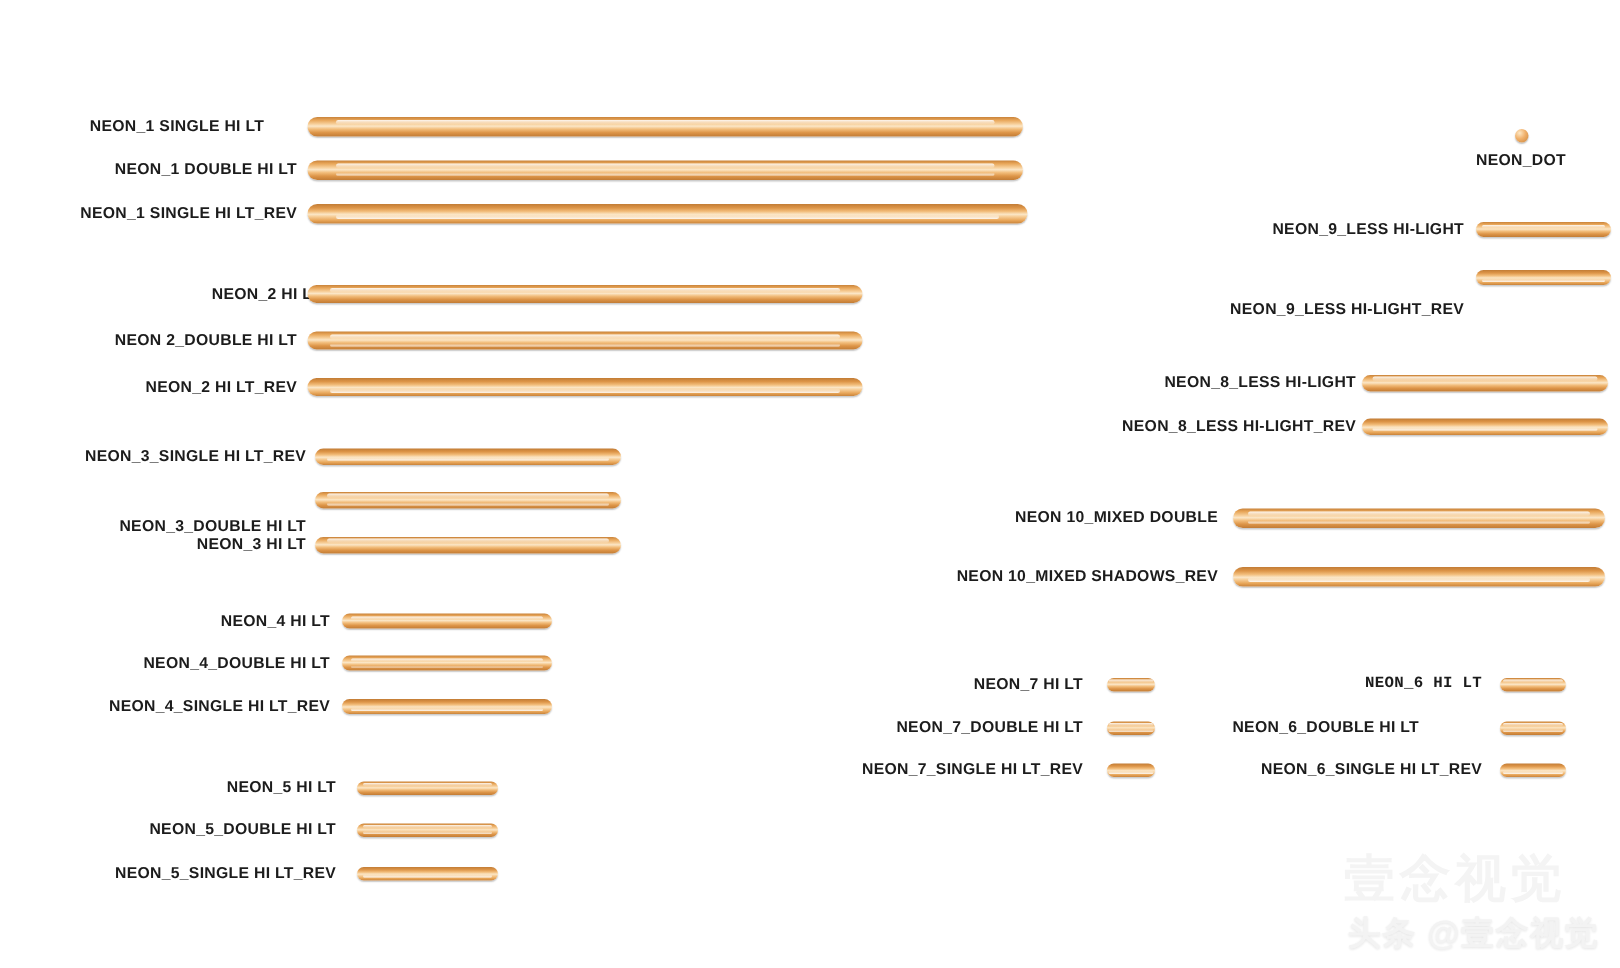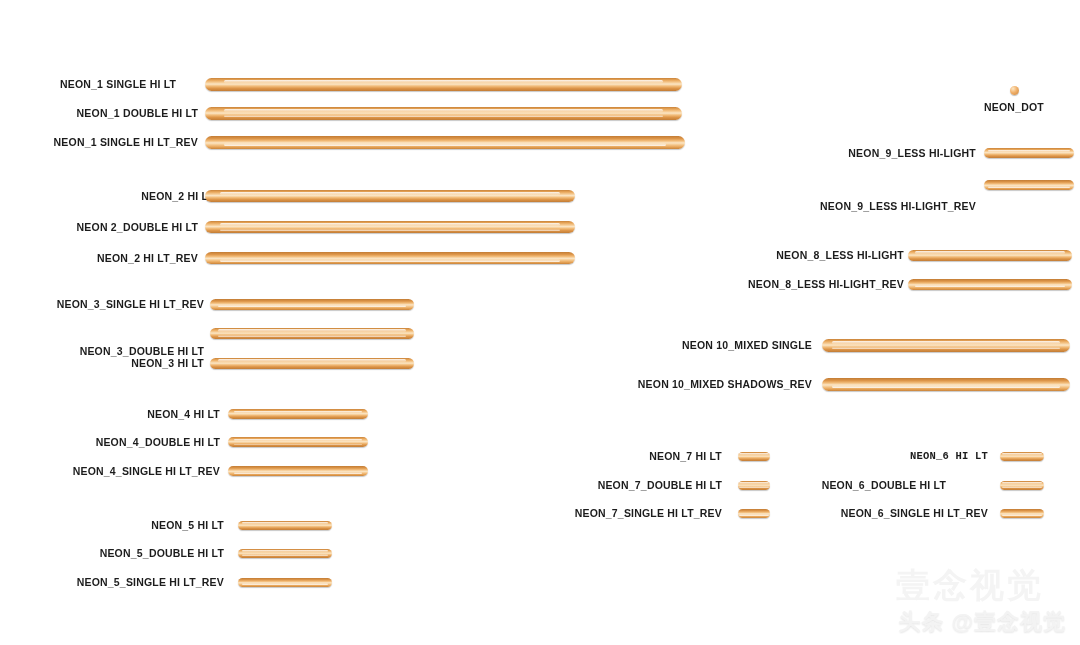--- a/index.html
+++ b/index.html
@@ -246,21 +246,21 @@
     <div class="swatch-wrap" style="position: absolute; left: 908px; top: 249.5px;">
       <div class="bar" style="width: 164px; height: 11px;"></div>
     </div>
     <div class="row" style="left: 722px; top: 275px;">
       <div class="row-label lbl-right" style="width: 182px;">NEON_8_LESS HI-LIGHT_REV</div>
     </div>
     <div class="swatch-wrap" style="position: absolute; left: 908px; top: 278.5px;">
       <div class="bar rev" style="width: 164px; height: 11px;"></div>
     </div>
     <div class="row" style="left: 620px; top: 336px;">
-      <div class="row-label lbl-right" style="width: 192px;">NEON 10_MIXED SINGLE</div>
+      <div class="row-label lbl-right" style="width: 192px;">NEON 10_MIXED DOUBLE</div>
     </div>
     <div class="swatch-wrap" style="position: absolute; left: 822px; top: 338.5px;">
       <div class="bar dbl" style="width: 248px; height: 13px;"></div>
     </div>
     <div class="row" style="left: 600px; top: 375px;">
       <div class="row-label lbl-right" style="width: 212px;">NEON 10_MIXED SHADOWS_REV</div>
     </div>
     <div class="swatch-wrap" style="position: absolute; left: 822px; top: 377.5px;">
       <div class="bar rev" style="width: 248px; height: 13px;"></div>
     </div>

